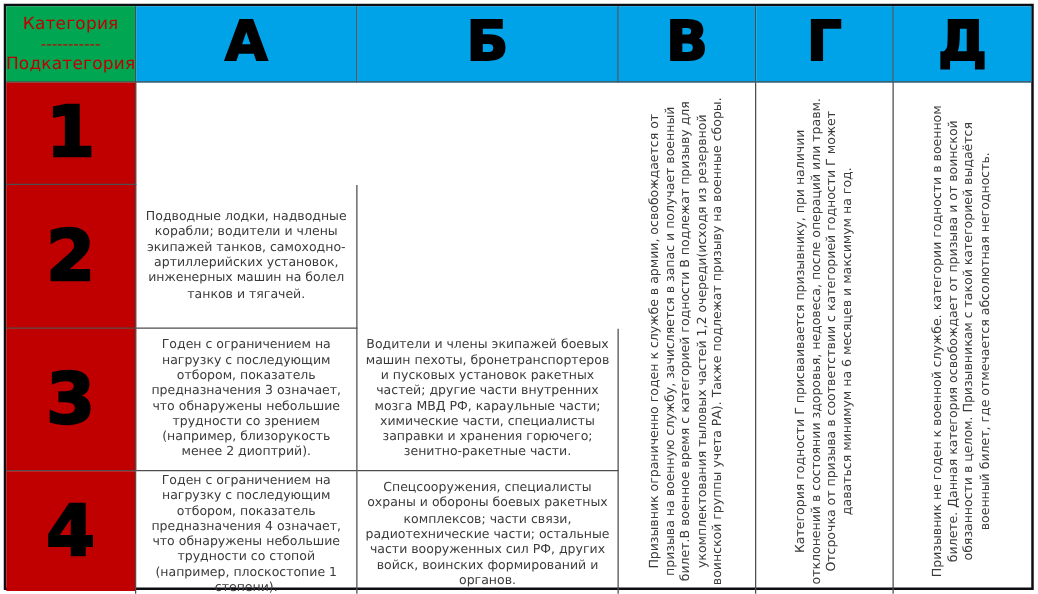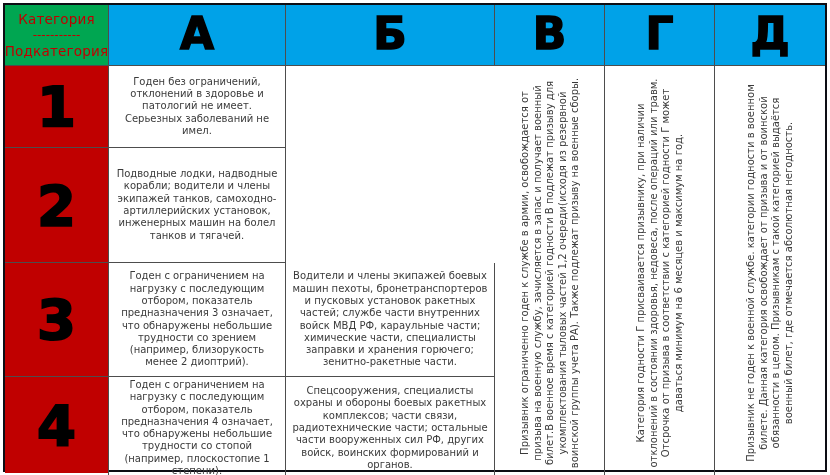--- a/index.html
+++ b/index.html
@@ -77,36 +77,35 @@
     <span class="dashes">-----------</span>
     <span class="cap">Подкатегория</span>
   </div>
   <div class="cell colhead">А</div>
   <div class="cell colhead">Б</div>
   <div class="cell colhead">В</div>
   <div class="cell colhead">Г</div>
   <div class="cell colhead last-col">Д</div>
 
   <div class="cell numcell">1</div>
-  <div class="cell txt">Годен без ограничений, отклонений в здоровье и патологий не имеет. Серьезных заболеваний не имел.</div>
 
   <div class="cell vcell" style="grid-column:4;">
     <div class="vtext">Призывник ограниченно годен к службе в армии, освобождается от призыва на военную службу, зачисляется в запас и получает военный билет.В военное время с категорией годности В подлежат призыву для укомплектования тыловых частей 1,2 очереди(исходя из резервной воинской группы учета РА). Также подлежат призыву на военные сборы.</div>
   </div>
   <div class="cell vcell" style="grid-column:5;">
     <div class="vtext">Категория годности Г присваивается призывнику, при наличии отклонений в состоянии здоровья, недовеса, после операций или травм. Отсрочка от призыва в соответствии с категорией годности Г может даваться минимум на 6 месяцев и максимум на год.</div>
   </div>
   <div class="cell vcell last-col" style="grid-column:6;">
     <div class="vtext">Призывник не годен к военной службе. категории годности в военном билете. Данная категория освобождает от призыва и от воинской обязанности в целом. Призывникам с такой категорией выдаётся военный билет, где отмечается абсолютная негодность.</div>
   </div>
 
   <div class="cell numcell" style="grid-column:1;">2</div>
   <div class="cell txt">Подводные лодки, надводные корабли; водители и члены экипажей танков, самоходно-артиллерийских установок, инженерных машин на болел танков и тягачей.</div>
 
   <div class="cell numcell" style="grid-column:1;">3</div>
   <div class="cell txt">Годен с ограничением на нагрузку с последующим отбором, показатель предназначения 3 означает, что обнаружены небольшие трудности со зрением (например, близорукость менее 2 диоптрий).</div>
-  <div class="cell txt">Водители и члены экипажей боевых машин пехоты, бронетранспортеров и пусковых установок ракетных частей; службе части внутренних войск МВД РФ, караульные части; химические части, специалисты заправки и хранения горючего; зенитно-ракетные части.</div>
+  <div class="cell txt">Водители и члены экипажей боевых машин пехоты, бронетранспортеров и пусковых установок ракетных частей; другие части внутренних мозга МВД РФ, караульные части; химические части, специалисты заправки и хранения горючего; зенитно-ракетные части.</div>
 
   <div class="cell numcell gap last-row" style="grid-column:1;">4</div>
   <div class="cell txt last-row">Годен с ограничением на нагрузку с последующим отбором, показатель предназначения 4 означает, что обнаружены небольшие трудности со стопой (например, плоскостопие 1 степени).</div>
   <div class="cell txt last-row">Спецсооружения, специалисты охраны и обороны боевых ракетных комплексов; части связи, радиотехнические части; остальные части вооруженных сил РФ, других войск, воинских формирований и органов.</div>
 
 </div>
 
 </body></html>

